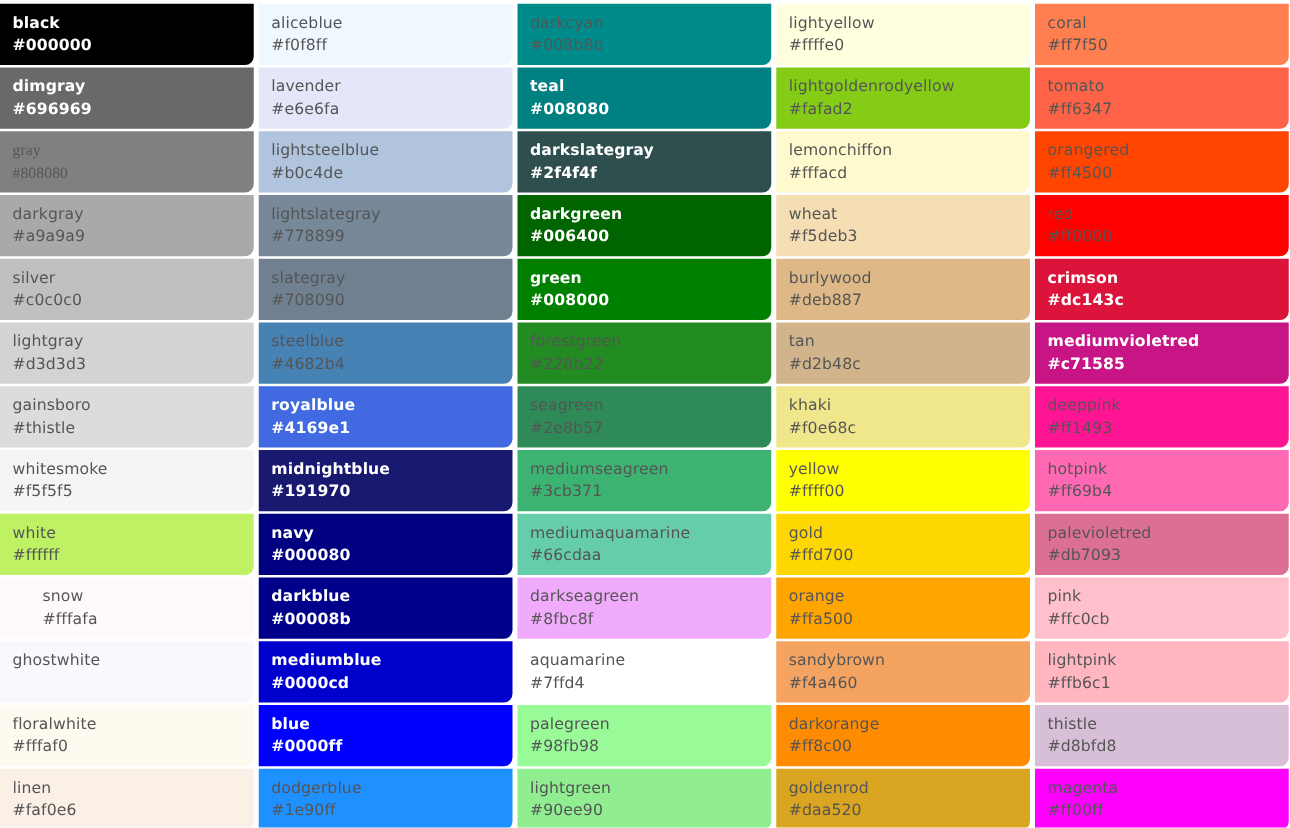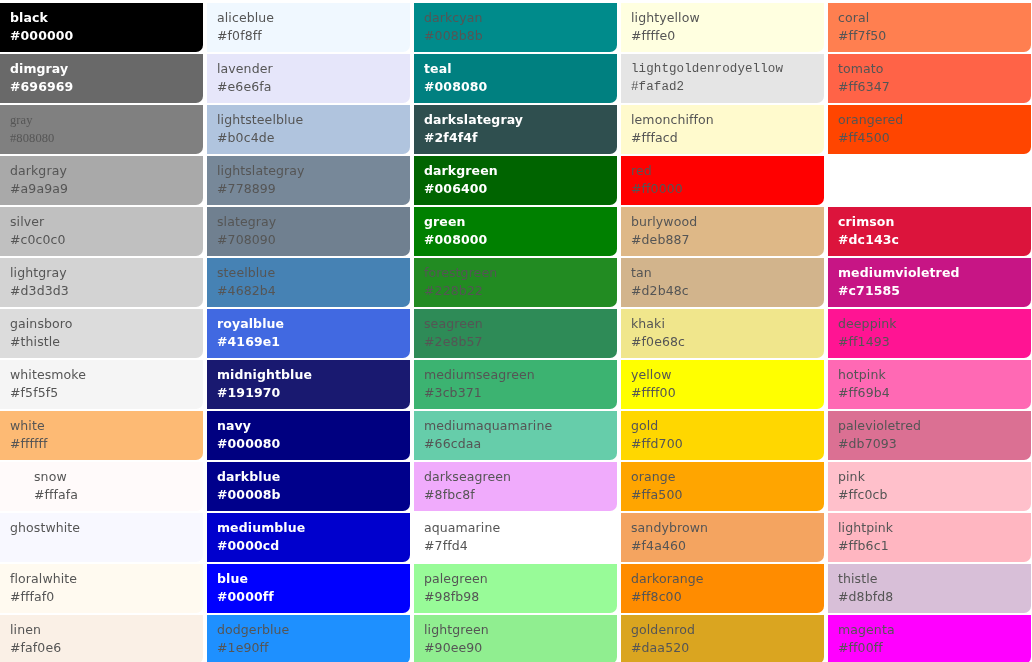--- a/index.html
+++ b/index.html
@@ -97,21 +97,21 @@
         <span class="swatch-hex">#696969</span>
       </div>
       <div class="swatch-cell on-light" style="background-color: rgb(230, 230, 250);">
         <span class="swatch-name">lavender</span>
         <span class="swatch-hex">#e6e6fa</span>
       </div>
       <div class="swatch-cell on-dark" style="background-color: rgb(0, 128, 128);">
         <span class="swatch-name">teal</span>
         <span class="swatch-hex">#008080</span>
       </div>
-      <div class="swatch-cell on-light" style="background-color: #e5e5e5; font-family: Liberation Mono, monospace;">
+      <div class="swatch-cell on-light" style="background-color: #84cc16;">
         <span class="swatch-name">lightgoldenrodyellow</span>
         <span class="swatch-hex">#fafad2</span>
       </div>
       <div class="swatch-cell on-light" style="background-color: rgb(255, 99, 71);">
         <span class="swatch-name">tomato</span>
         <span class="swatch-hex">#ff6347</span>
       </div>
     </div>
     <div class="swatch-row">
       <div class="swatch-cell on-light" style="background-color: rgb(128, 128, 128); font-family: Liberation Serif, serif;">
@@ -141,20 +141,24 @@
         <span class="swatch-hex">#a9a9a9</span>
       </div>
       <div class="swatch-cell on-light" style="background-color: rgb(119, 136, 153);">
         <span class="swatch-name">lightslategray</span>
         <span class="swatch-hex">#778899</span>
       </div>
       <div class="swatch-cell on-dark" style="background-color: rgb(0, 100, 0);">
         <span class="swatch-name">darkgreen</span>
         <span class="swatch-hex">#006400</span>
       </div>
+      <div class="swatch-cell on-light" style="background-color: rgb(245, 222, 179);">
+        <span class="swatch-name">wheat</span>
+        <span class="swatch-hex">#f5deb3</span>
+      </div>
       <div class="swatch-cell on-light" style="background-color: rgb(255, 0, 0);">
         <span class="swatch-name">red</span>
         <span class="swatch-hex">#ff0000</span>
       </div>
     </div>
     <div class="swatch-row">
       <div class="swatch-cell on-light" style="background-color: rgb(192, 192, 192);">
         <span class="swatch-name">silver</span>
         <span class="swatch-hex">#c0c0c0</span>
       </div>
@@ -235,21 +239,21 @@
       <div class="swatch-cell on-light" style="background-color: rgb(255, 255, 0);">
         <span class="swatch-name">yellow</span>
         <span class="swatch-hex">#ffff00</span>
       </div>
       <div class="swatch-cell on-light" style="background-color: rgb(255, 105, 180);">
         <span class="swatch-name">hotpink</span>
         <span class="swatch-hex">#ff69b4</span>
       </div>
     </div>
     <div class="swatch-row">
-      <div class="swatch-cell on-light" style="background-color: #fdba74;">
+      <div class="swatch-cell on-light" style="background-color: #bef264;">
         <span class="swatch-name">white</span>
         <span class="swatch-hex">#ffffff</span>
       </div>
       <div class="swatch-cell on-dark" style="background-color: rgb(0, 0, 128);">
         <span class="swatch-name">navy</span>
         <span class="swatch-hex">#000080</span>
       </div>
       <div class="swatch-cell on-light" style="background-color: rgb(102, 205, 170);">
         <span class="swatch-name">mediumaquamarine</span>
         <span class="swatch-hex">#66cdaa</span>

